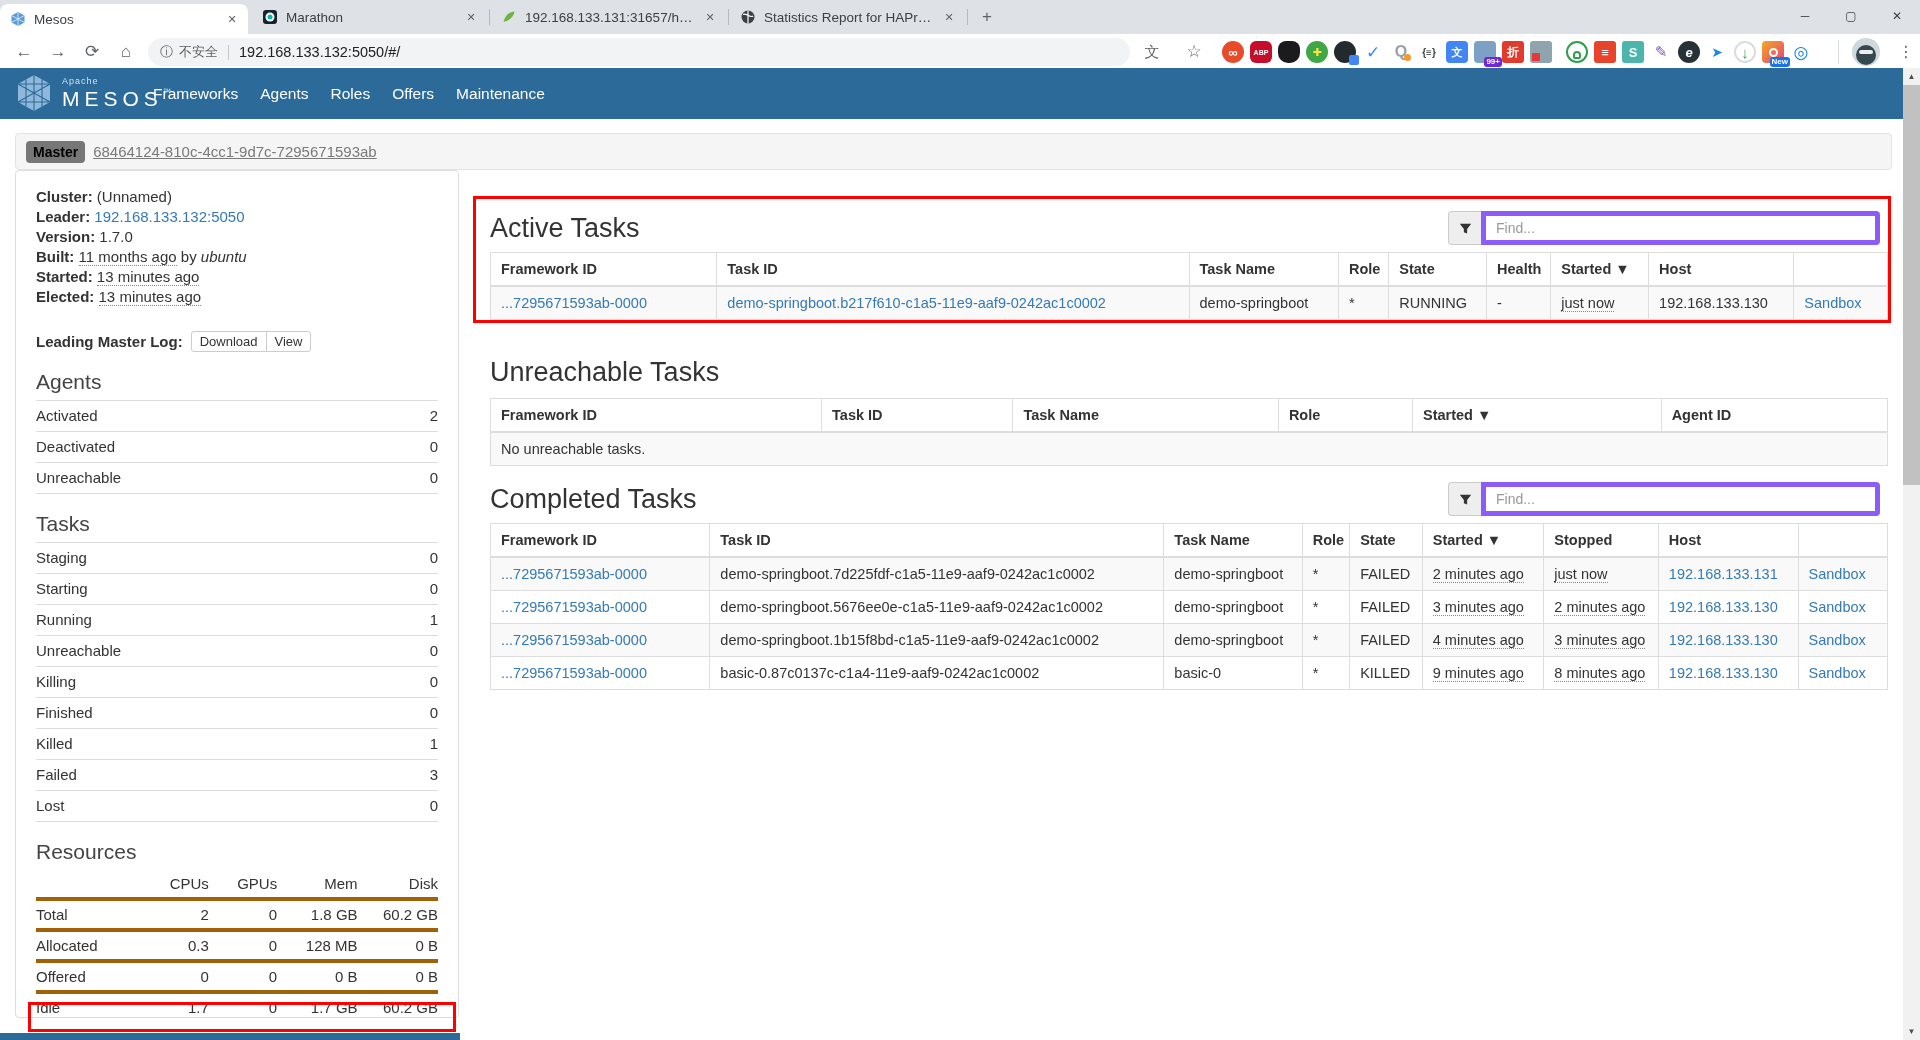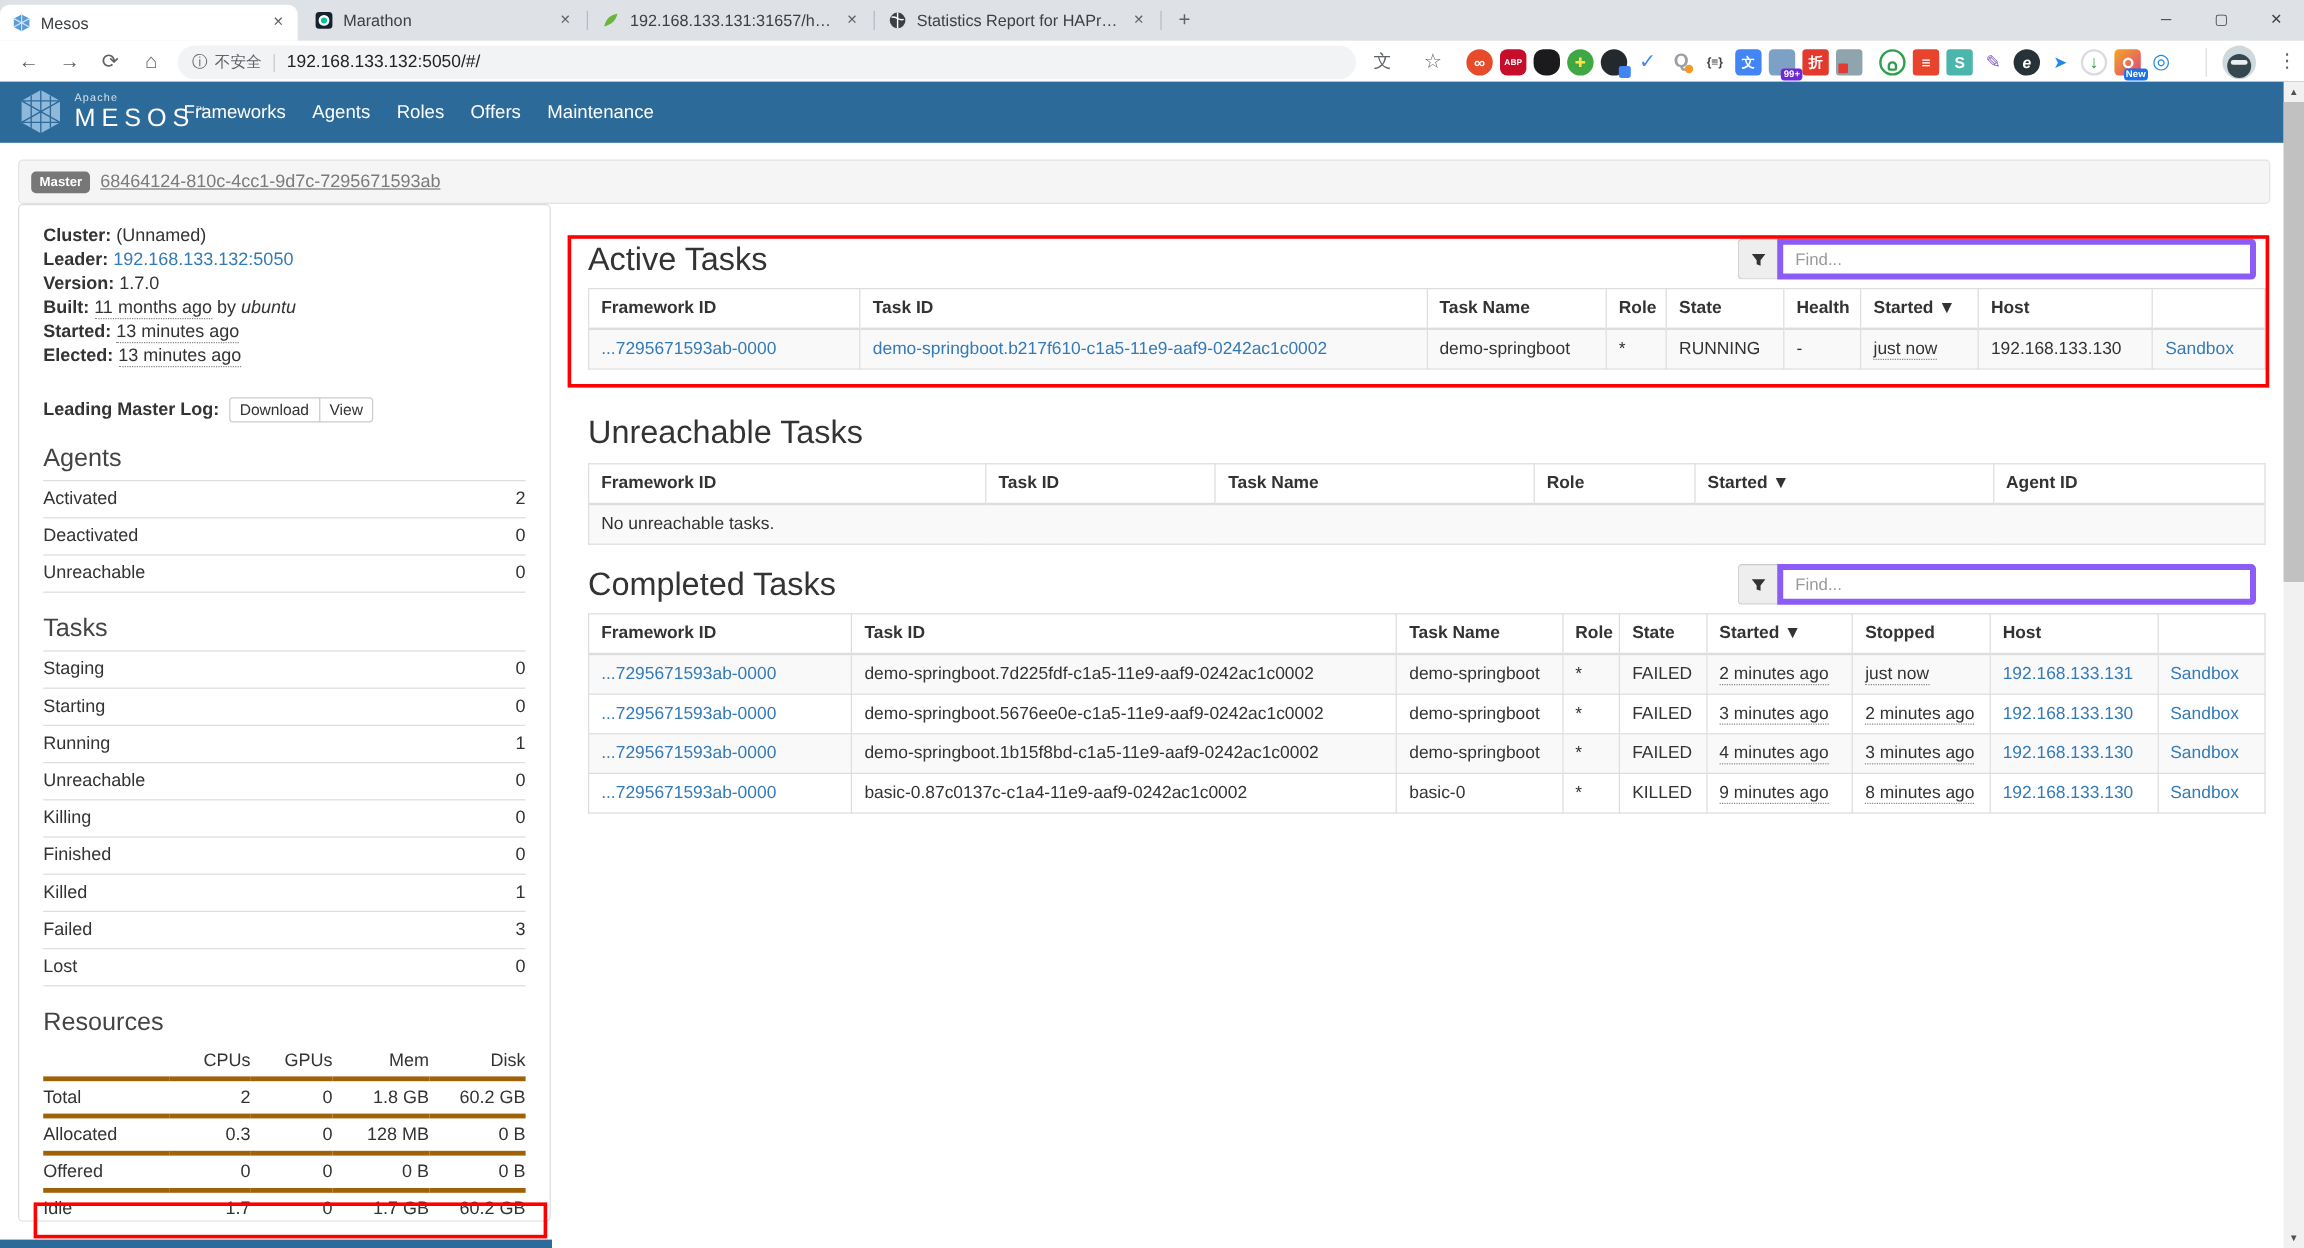--- a/index.html
+++ b/index.html
@@ -69,21 +69,21 @@
   .brand { position:absolute; left:14px; top:5px; display:flex; align-items:center; }
   .brand-txt { margin-left:8px; color:#fff; line-height:1; }
   .brand-top { font-size:9px; color:#cfe2f0; letter-spacing:1px; display:block; margin-bottom:2px; }
   .brand-main { font-size:21px; letter-spacing:5px; font-weight:400; }
   .brand-tm { font-size:8px; vertical-align:top; color:#cfe2f0; }
   .mnav-items { position:absolute; left:142px; top:0; height:51px; display:flex; align-items:center; }
   .mnav-item { color:#fff; font-size:15.5px; padding:0 11px; cursor:pointer; }
 
   
   .master-well { position:absolute; left:15px; top:133px; width:1877px; height:37px; background:#f5f5f5; border:1px solid #e3e3e3; border-radius:4px; display:flex; align-items:center; padding:0 10px; }
-  .master-badge { background:#777; color:#ffffff; font-size:11px; font-weight:bold; padding:3px 7px; border-radius:4px; }
+  .master-badge { background:#777; color:#000000; font-size:14px; font-weight:bold; padding:3px 7px; border-radius:4px; }
   .master-id { color:#7a7a7a; font-size:15px; margin-left:8px;text-decoration:underline; }
 
   
   .sidebar { position:absolute; left:15px; top:170px; width:444px; height:848px; background:#fff; border:1px solid #ddd; border-radius:4px; padding:16px 20px; font-size:15px; color:#333; }
   .info-line { line-height:20px; }
   .info-line b { font-weight:bold; }
   .lnk { color:#337ab7; text-decoration:none; cursor:pointer; }
   .tm { border-bottom:1px dotted #888; }
   .ital { font-style:italic; }
   .log-row { margin-top:24px; display:flex; align-items:center; }
@@ -93,21 +93,21 @@
   .btn-xs.last { border-radius:0 3px 3px 0; margin-left:-1px; }
   .side-h { font-size:21px; font-weight:400; color:#444; margin:18px 0 6px; }
   .kv-list { border-bottom:1px solid #ddd; }
   .kv { display:flex; justify-content:space-between; padding:5px 0; border-top:1px solid #ddd; line-height:20px; }
   .res-table { width:100%; border-collapse:collapse; font-size:15px; margin-top:4px; }
   .res-table th { font-weight:normal; text-align:right; padding:5px 0; }
   .res-table td { padding:5px 0; text-align:right; border-top:4px solid #a16207; }
   .res-table th:first-child, .res-table td:first-child { text-align:left; }
 
   
-  .main { position:absolute; left:490px; top:188px; width:1398px; }
+  .main { position:absolute; left:490px; top:200px; width:1398px; }
   .sec-head { display:flex; justify-content:space-between; align-items:center; height:36px; margin:10px 0 6px; }
   .sec-title { font-size:27px; font-weight:400; color:#333; }
   .sec-title.solo { margin:34px 0 8px; height:36px; line-height:36px; }
   .findbox { display:flex; width:432px; height:34px; margin-right:8px; }
   .find-addon { width:33px; background:#eee; border:1px solid #ccc; border-right:none; border-radius:4px 0 0 4px; display:flex; align-items:center; justify-content:center; }
   .find-input { flex:1; border:5px solid #8b5cf6; border-radius:0 4px 4px 0; padding:0 10px; font-size:14px; color:#14532d; font-family:inherit; outline:none; background:#fff; }
   .find-input::placeholder { color:#999; }
   .dtable { width:100%; border-collapse:collapse; table-layout:fixed; font-size:14.5px; color:#333; }
   .dtable th, .dtable td { border:1px solid #ddd; padding:6px 10px; text-align:left; line-height:20px; overflow:hidden; white-space:nowrap; }
   .dtable th { border-bottom:2px solid #ddd; font-weight:bold; }

